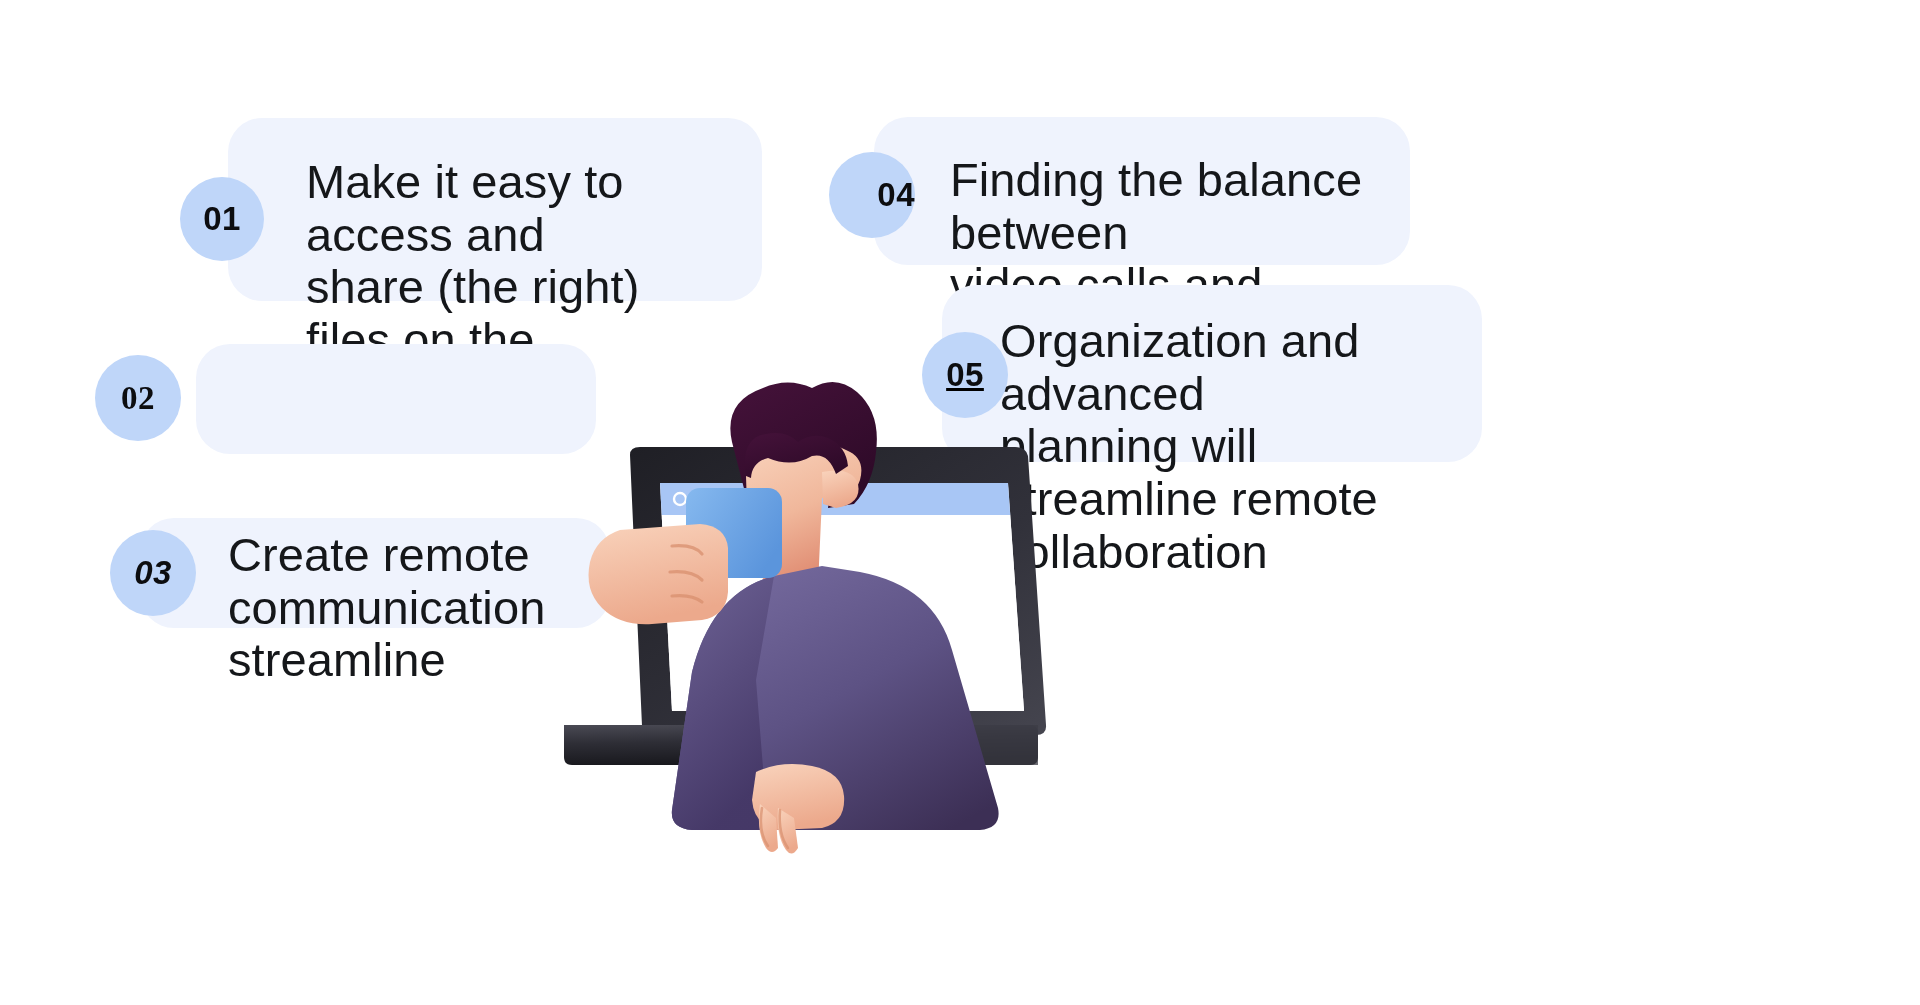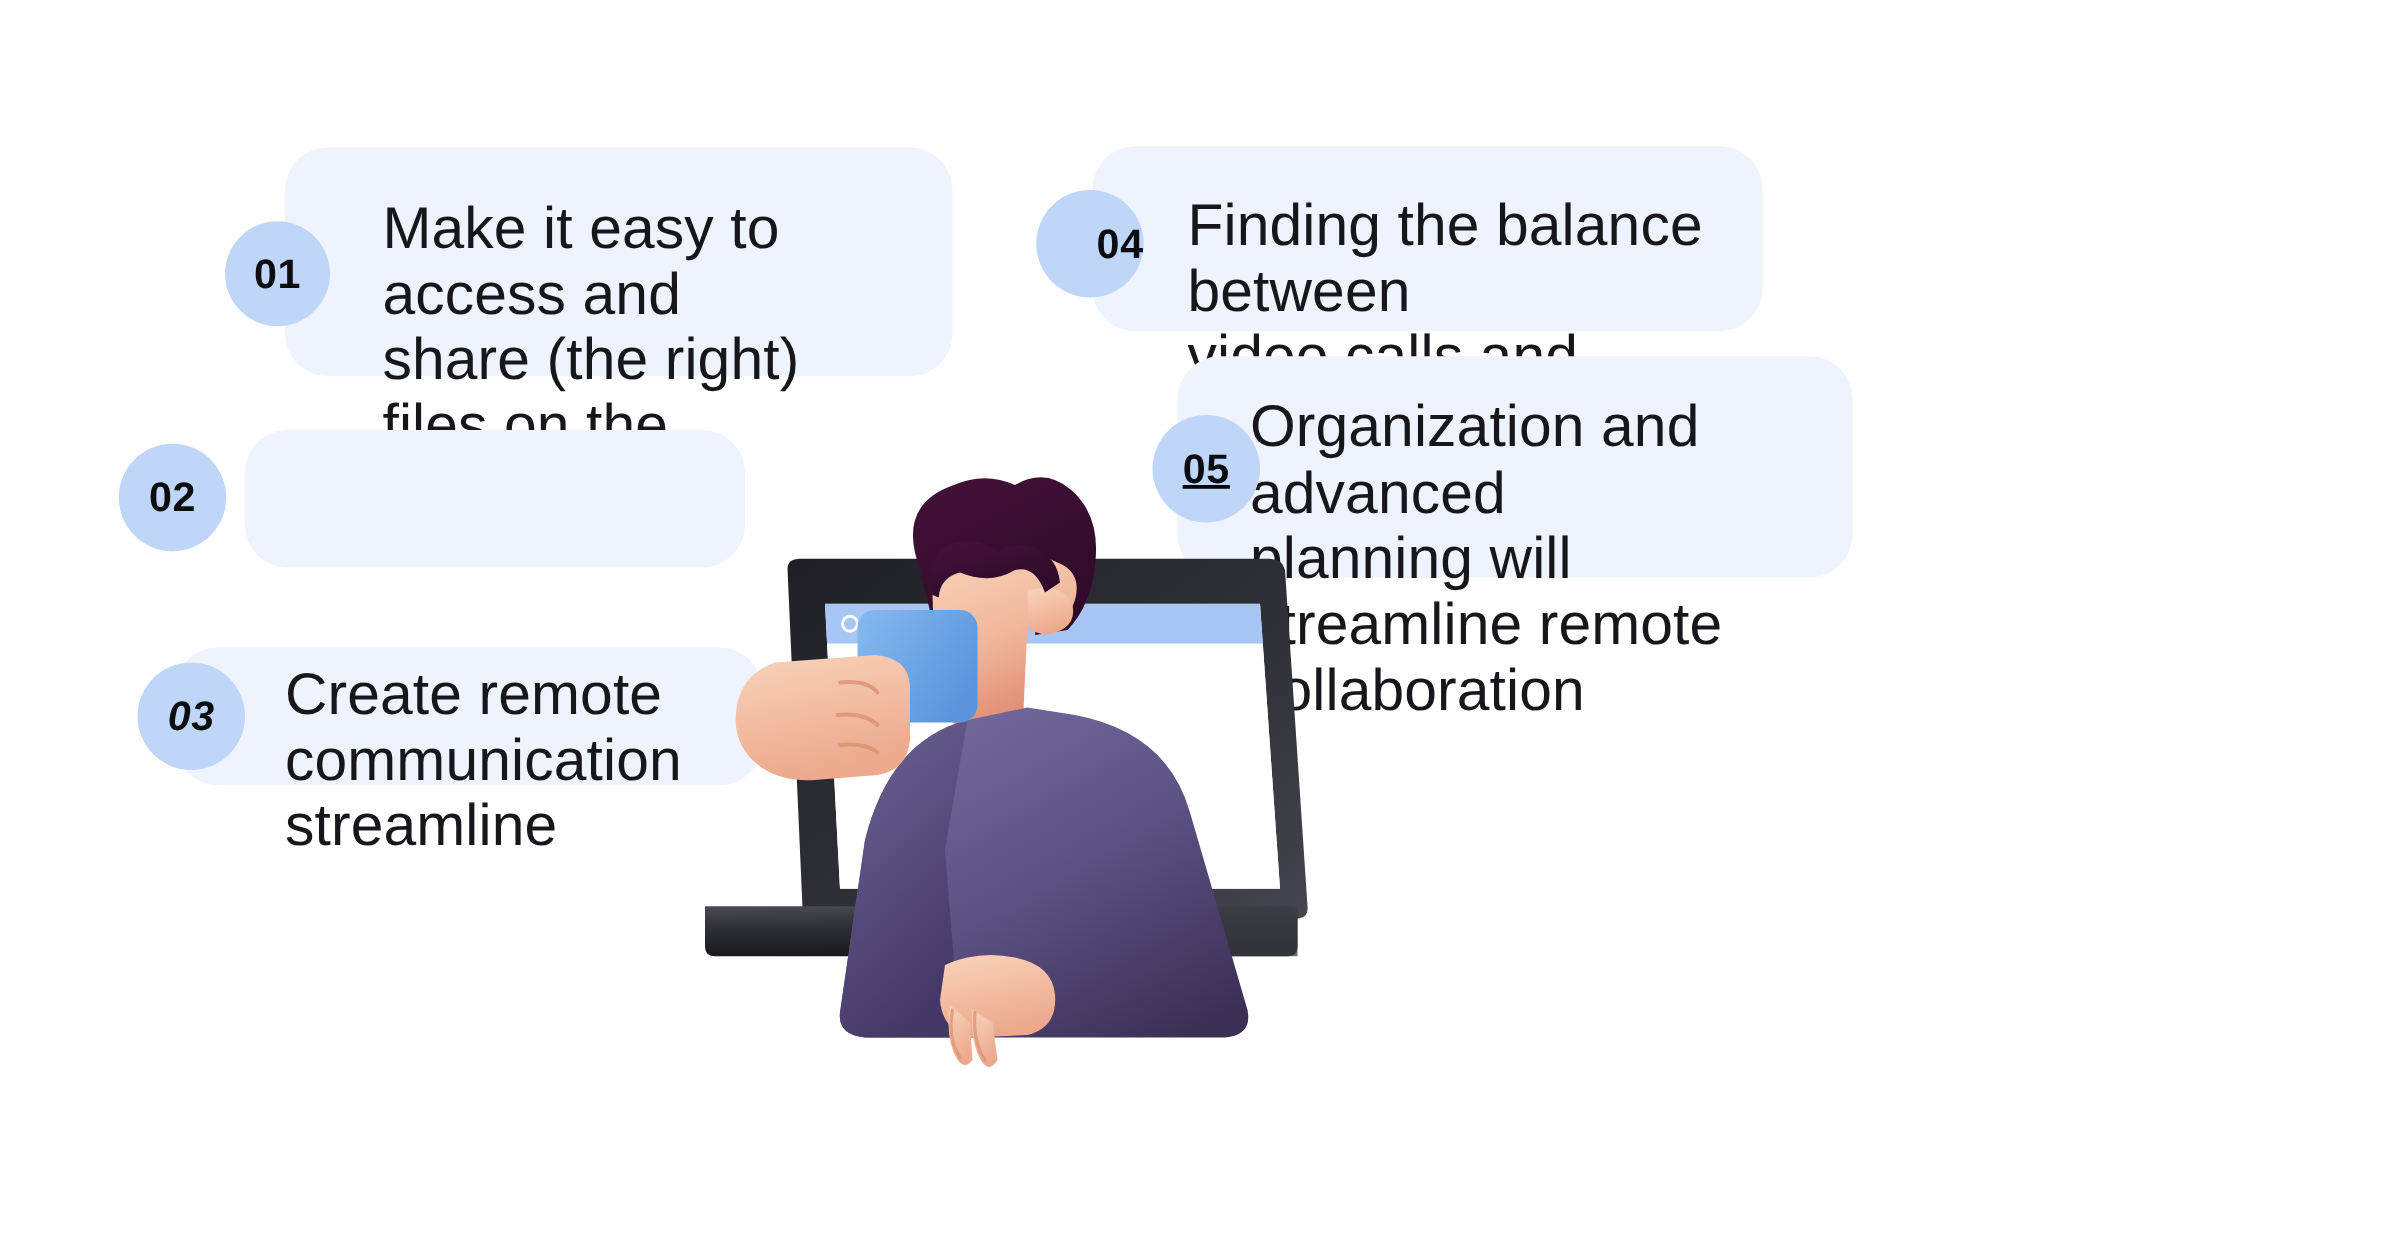--- a/index.html
+++ b/index.html
@@ -73,21 +73,21 @@
 
   <div class="card" style="left:228px; top:118px; width:534px; height:183px;"></div>
   <div class="badge" style="left:180px; top:177px; width:84px; height:84px;">
     <span class="badge-num">01</span>
   </div>
   <div class="card-text" style="left:306px; top:156px; width:420px;">Make it easy to access and
 share (the right) files on the
 cloud</div>
 
   <div class="card" style="left:196px; top:344px; width:400px; height:110px;"></div>
-  <div class="badge" style="left:95px; top:355px; width:86px; height:86px;">
+  <div class="badge" style="left:95px; top:355px; width:86px; height:86px;font-family:Liberation Serif, serif;">
     <span class="badge-num">02</span>
   </div>
 
   <div class="card" style="left:140px; top:518px; width:470px; height:110px;"></div>
   <div class="badge" style="left:110px; top:530px; width:86px; height:86px;font-style:italic;">
     <span class="badge-num">03</span>
   </div>
   <div class="card-text" style="left:228px; top:529px; width:420px;">Create remote
 communication streamline</div>
 

